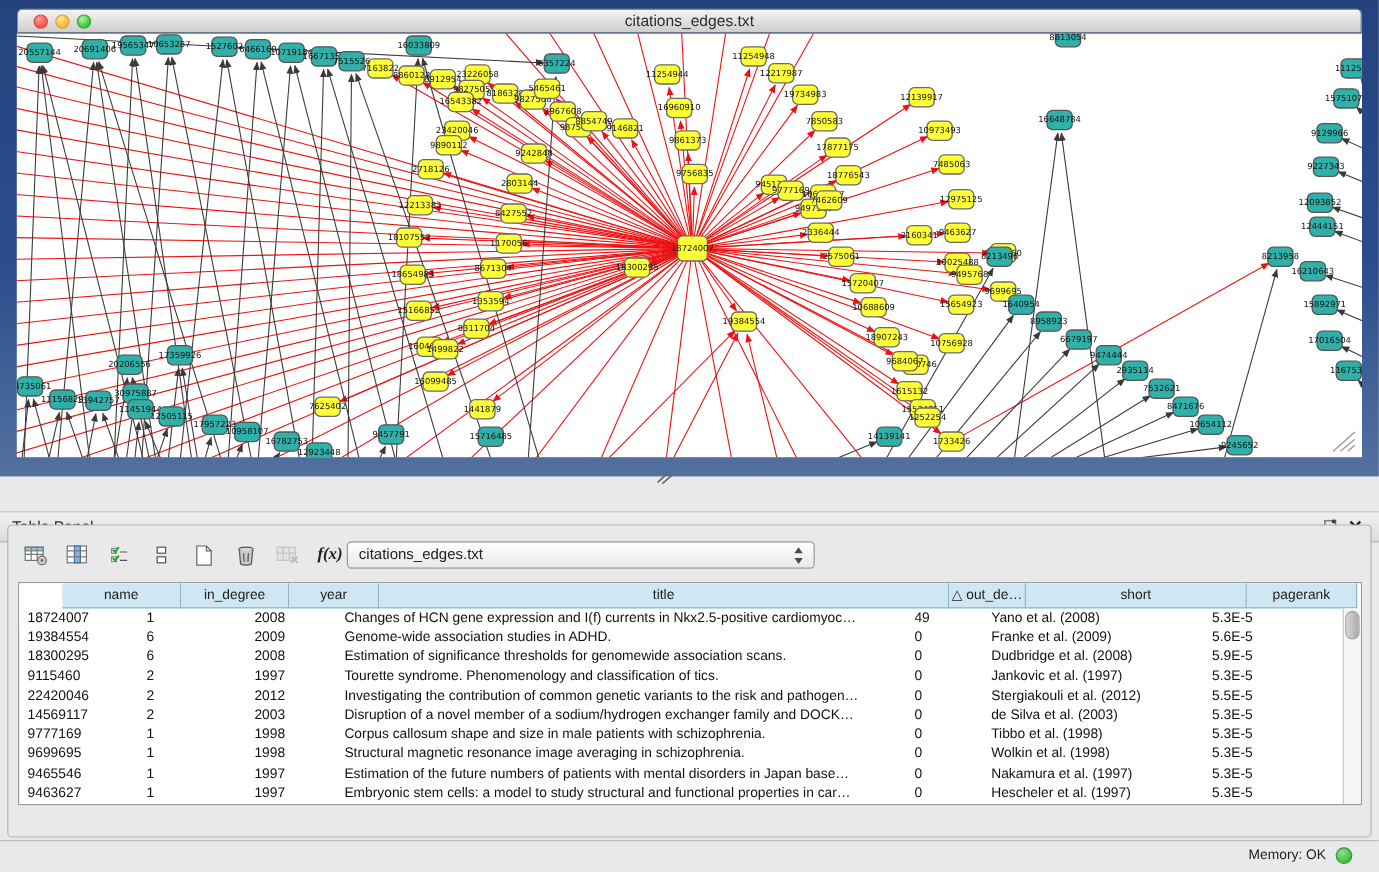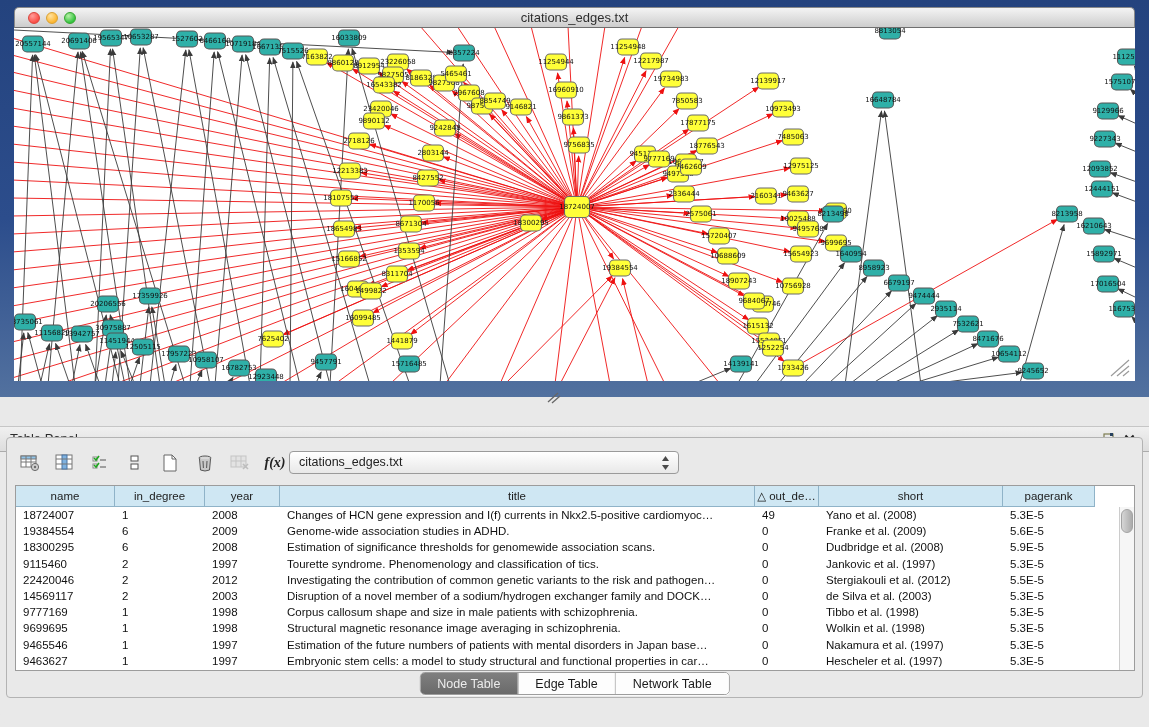--- a/index.html
+++ b/index.html
@@ -43,21 +43,21 @@
   .fx { font-family:"Liberation Serif", serif; font-style:italic; font-weight:bold; font-size:14px; color:#222; }
   .combo { position:absolute; left:282px; top:13px; width:390px; height:23px;
     background:linear-gradient(180deg,#ffffff,#e8e8e8);
     border:1px solid #9a9a9a; border-radius:4px; font-size:12.5px; color:#222;
     line-height:21px; padding-left:9px; cursor:pointer; }
   .combo .arrows { position:absolute; right:8px; top:3px; }
 
   
   .table-wrap { position:absolute; left:8px; top:47px; width:1120px; height:186px;
     background:#ffffff; border:1px solid #9c9c9c; overflow:hidden; }
-  .thead { position:absolute; left:0; top:0; right:0; height:37px; background:#fff; white-space:nowrap; }
+  .thead { position:absolute; left:0; top:0; right:0; height:37px; background:#fff; white-space:nowrap;padding-left:36px; }
   .th { display:inline-block; height:21px; line-height:20px; text-align:center;
     font-size:11.5px; color:#1c1c1c; background:#cfe7f3;
     border-right:1px solid #88add m; vertical-align:top; cursor:pointer;
     border-right:1px solid #8fb3c8; border-bottom:1px solid #8fb3c8; overflow:hidden; }
   .tbody { position:absolute; left:0; top:21px; right:15px; bottom:0; }
   .tr { height:16.2px; white-space:nowrap; cursor:default; }
   .td { display:inline-block; height:16.2px; line-height:16px; font-size:11.5px; color:#111;
     padding-left:7px; overflow:hidden; vertical-align:top; }
   .vscroll { position:absolute; right:0; top:21px; bottom:0; width:15px;
     background:#f6f6f6; border-left:1px solid #cccccc; }
@@ -884,20 +884,19 @@
           <div class="tr"><span class="td" style="width: 99px;">9777169</span><span class="td" style="width: 90px;">1</span><span class="td" style="width: 75px;">1998</span><span class="td" style="width: 475px;">Corpus callosum shape and size in male patients with schizophrenia.</span><span class="td" style="width: 64px;">0</span><span class="td" style="width: 184px;">Tibbo et al. (1998)</span><span class="td" style="width: 92px;">5.3E-5</span></div>
           <div class="tr"><span class="td" style="width: 99px;">9699695</span><span class="td" style="width: 90px;">1</span><span class="td" style="width: 75px;">1998</span><span class="td" style="width: 475px;">Structural magnetic resonance image averaging in schizophrenia.</span><span class="td" style="width: 64px;">0</span><span class="td" style="width: 184px;">Wolkin et al. (1998)</span><span class="td" style="width: 92px;">5.3E-5</span></div>
           <div class="tr"><span class="td" style="width: 99px;">9465546</span><span class="td" style="width: 90px;">1</span><span class="td" style="width: 75px;">1997</span><span class="td" style="width: 475px;">Estimation of the future numbers of patients with mental disorders in Japan base…</span><span class="td" style="width: 64px;">0</span><span class="td" style="width: 184px;">Nakamura et al. (1997)</span><span class="td" style="width: 92px;">5.3E-5</span></div>
           <div class="tr"><span class="td" style="width: 99px;">9463627</span><span class="td" style="width: 90px;">1</span><span class="td" style="width: 75px;">1997</span><span class="td" style="width: 475px;">Embryonic stem cells: a model to study structural and functional properties in car…</span><span class="td" style="width: 64px;">0</span><span class="td" style="width: 184px;">Hescheler et al. (1997)</span><span class="td" style="width: 92px;">5.3E-5</span></div>
         </div>
       <div class="vscroll">
         <div class="vthumb"></div>
       </div>
     </div>
 
-    <div class="seg" id="tabs">
-        <button class="active">Node Table</button>
-        <button>Edge Table</button>
-        <button>Network Table</button>
-      </div>
   </div>
 
+  <div class="statusbar">
+    <span class="mem-label">Memory: OK</span>
+    <span class="mem-dot"></span>
+  </div>
 </div>
 
 </body></html>

